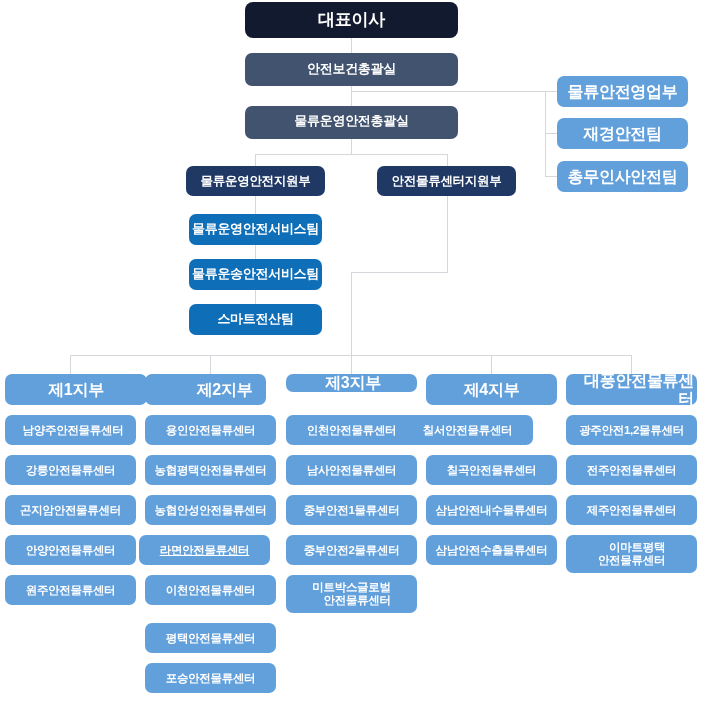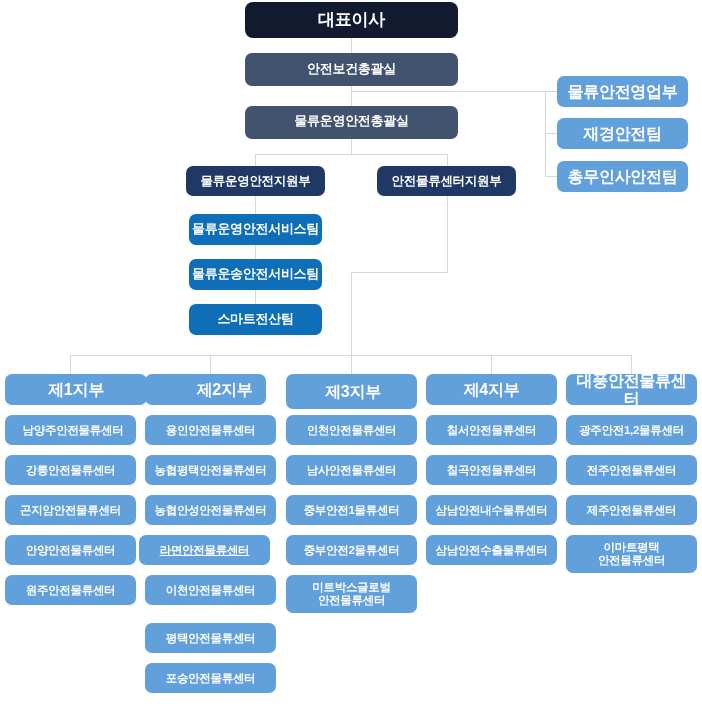--- a/index.html
+++ b/index.html
@@ -10,21 +10,21 @@
     overflow:hidden;
   }
   #chart{position:relative;width:702px;height:706px;}
 
   .box{
     position:absolute;
     box-sizing:border-box;
     display:flex;
     align-items:center;
     justify-content:center;
-    text-align:center;
+    text-align:right;
     border-radius:7px;
     color:#ffffff;
     font-weight:bold;
     letter-spacing:-0.3px;
     line-height:1.12;
     padding:2px 3px;
     z-index:3;
   }
 
   
@@ -99,30 +99,30 @@
 
   <div class="box lv-light" style="left:145px;top:374px;width:121px;height:31px;padding-left:41px;">제2지부</div>
   <div class="box lv-lightsm" style="left:145px;top:415px;width:131px;height:30px;">용인안전물류센터</div>
   <div class="box lv-lightsm" style="left:145px;top:455px;width:131px;height:30px;">농협평택안전물류센터</div>
   <div class="box lv-lightsm" style="left:145px;top:495px;width:131px;height:30px;">농협안성안전물류센터</div>
   <div class="box lv-lightsm" style="left:139px;top:535px;width:131px;height:30px;text-decoration:underline;">라면안전물류센터</div>
   <div class="box lv-lightsm" style="left:145px;top:575px;width:131px;height:30px;">이천안전물류센터</div>
   <div class="box lv-lightsm" style="left:145px;top:623px;width:131px;height:30px;">평택안전물류센터</div>
   <div class="box lv-lightsm" style="left:145px;top:663px;width:131px;height:30px;">포승안전물류센터</div>
 
-  <div class="box lv-light" style="left:286px;top:374px;width:131px;height:35px;padding-left:6px;">제3지부</div>
+  <div class="box lv-light" style="left:286px;top:374px;width:131px;height:18px;padding-left:6px;">제3지부</div>
   <div class="box lv-lightsm" style="left:286px;top:415px;width:131px;height:30px;">인천안전물류센터</div>
   <div class="box lv-lightsm" style="left:286px;top:455px;width:131px;height:30px;">남사안전물류센터</div>
   <div class="box lv-lightsm" style="left:286px;top:495px;width:131px;height:30px;">중부안전1물류센터</div>
   <div class="box lv-lightsm" style="left:286px;top:535px;width:131px;height:30px;">중부안전2물류센터</div>
   <div class="box lv-lightsm" style="left:286px;top:575px;width:131px;height:38px;white-space:pre-line;">미트박스글로벌
 안전물류센터</div>
 
   <div class="box lv-light" style="left:426px;top:374px;width:131px;height:31px;">제4지부</div>
-  <div class="box lv-lightsm" style="left:426px;top:415px;width:131px;height:30px;">칠서안전물류센터</div>
+  <div class="box lv-lightsm" style="left:402px;top:415px;width:131px;height:30px;">칠서안전물류센터</div>
   <div class="box lv-lightsm" style="left:426px;top:455px;width:131px;height:30px;">칠곡안전물류센터</div>
   <div class="box lv-lightsm" style="left:426px;top:495px;width:131px;height:30px;">삼남안전내수물류센터</div>
   <div class="box lv-lightsm" style="left:426px;top:535px;width:131px;height:30px;">삼남안전수출물류센터</div>
 
   <div class="box lv-light" style="left:566px;top:374px;width:131px;height:31px;">대풍안전물류센터</div>
   <div class="box lv-lightsm" style="left:566px;top:415px;width:131px;height:30px;">광주안전1,2물류센터</div>
   <div class="box lv-lightsm" style="left:566px;top:455px;width:131px;height:30px;">전주안전물류센터</div>
   <div class="box lv-lightsm" style="left:566px;top:495px;width:131px;height:30px;">제주안전물류센터</div>
   <div class="box lv-lightsm" style="left:566px;top:535px;width:131px;height:38px;white-space:pre-line;">이마트평택
 안전물류센터</div>

